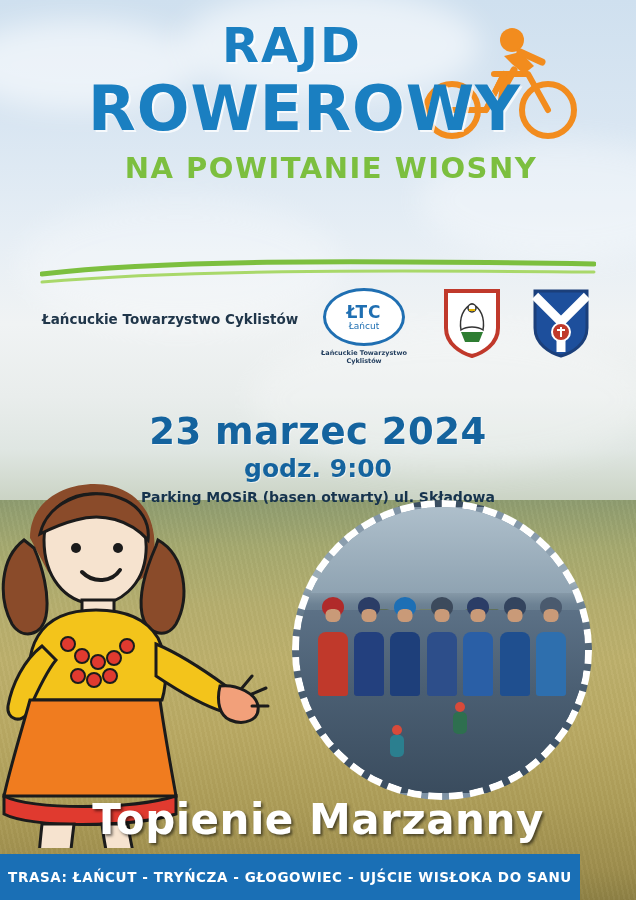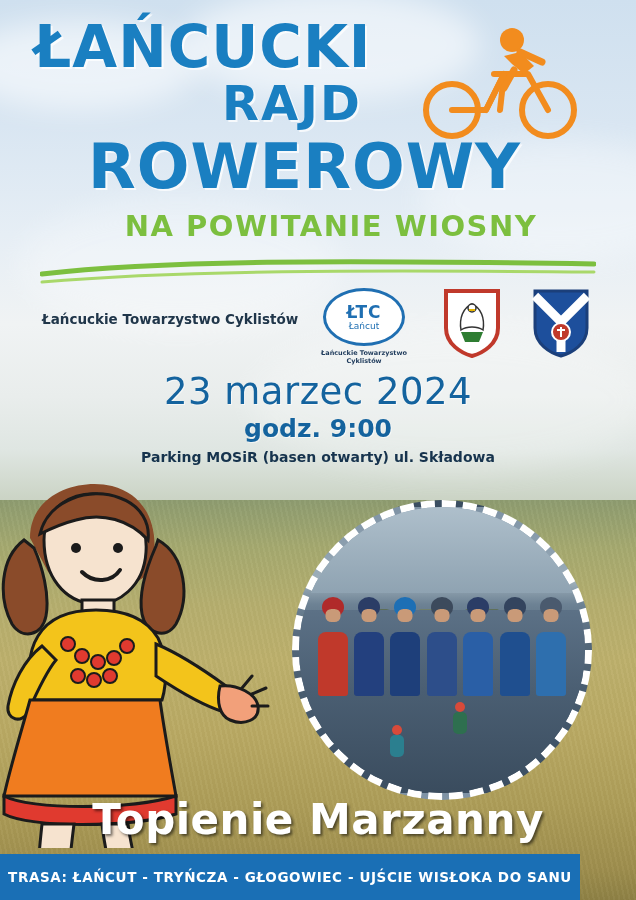--- a/index.html
+++ b/index.html
@@ -218,26 +218,27 @@
   
   .date-block {
     position: absolute;
     top: 372px;
     left: 0;
     width: 636px;
     text-align: center;
   }
   .date-main {
     font-family: "DejaVu Sans", sans-serif;
-    font-weight: normal;
+    font-weight: bold;
     font-size: 37px;
     line-height: 40px;
     color: #14639e;
     letter-spacing: 0.5px;
     text-shadow: 1px 1px 0 rgba(255,255,255,0.6);
+    margin-top: 40px;
   }
   .date-time {
     font-family: "DejaVu Sans", sans-serif;
     font-weight: bold;
     font-size: 25px;
     line-height: 34px;
     color: #14639e;
     text-shadow: 1px 1px 0 rgba(255,255,255,0.6);
   }
   .date-place {
@@ -414,21 +415,20 @@
     <path d="M78 88 L96 52" stroke="#f28c1e" stroke-width="6" stroke-linecap="round"></path>
     <path d="M86 52 L112 52" stroke="#f28c1e" stroke-width="6" stroke-linecap="round"></path>
     <path d="M96 52 L92 88" stroke="#f28c1e" stroke-width="6" stroke-linecap="round"></path>
     <circle cx="104" cy="18" r="12" fill="#f28c1e"></circle>
     <path d="M96 34 L112 30 L126 44 L116 52 L104 42 Z" fill="#f28c1e"></path>
     <path d="M112 30 L134 40" stroke="#f28c1e" stroke-width="7" stroke-linecap="round"></path>
     <path d="M106 48 L96 66" stroke="#f28c1e" stroke-width="7" stroke-linecap="round"></path>
   </svg>
 
   <div class="title-block">
-    <div class="t-lancucki">ŁAŃCUCKI</div>
     <div class="t-rajd">RAJD</div>
     <div class="t-rowerowy">ROWEROWY</div>
     <div class="t-sub">NA POWITANIE WIOSNY</div>
   </div>
 
   <svg class="swoosh" viewBox="0 0 556 26" preserveAspectRatio="none">
     <path d="M2 16 C 120 2, 300 2, 554 6" fill="none" stroke="#7cbf3f" stroke-width="5" stroke-linecap="round"></path>
     <path d="M2 24 C 140 12, 320 12, 554 14" fill="none" stroke="#a9d86a" stroke-width="3" stroke-linecap="round"></path>
   </svg>
 

